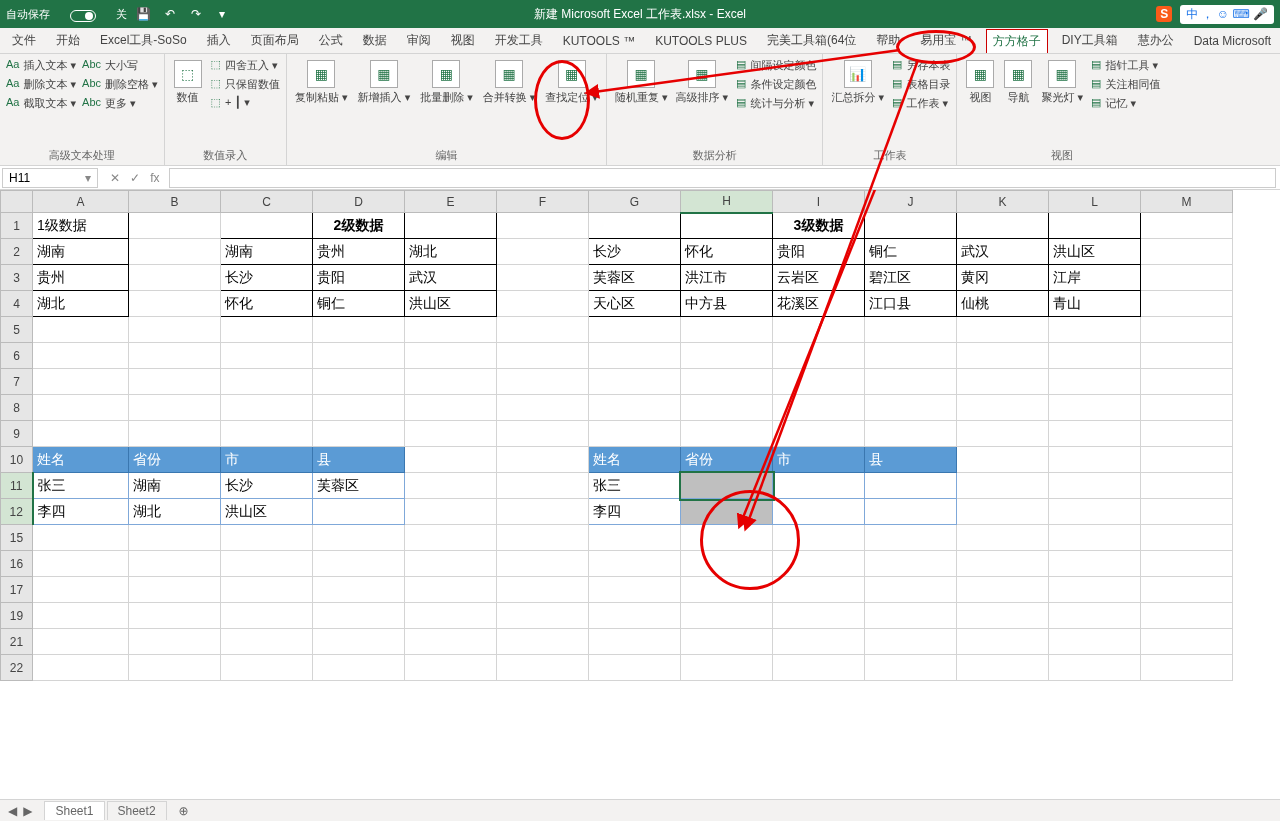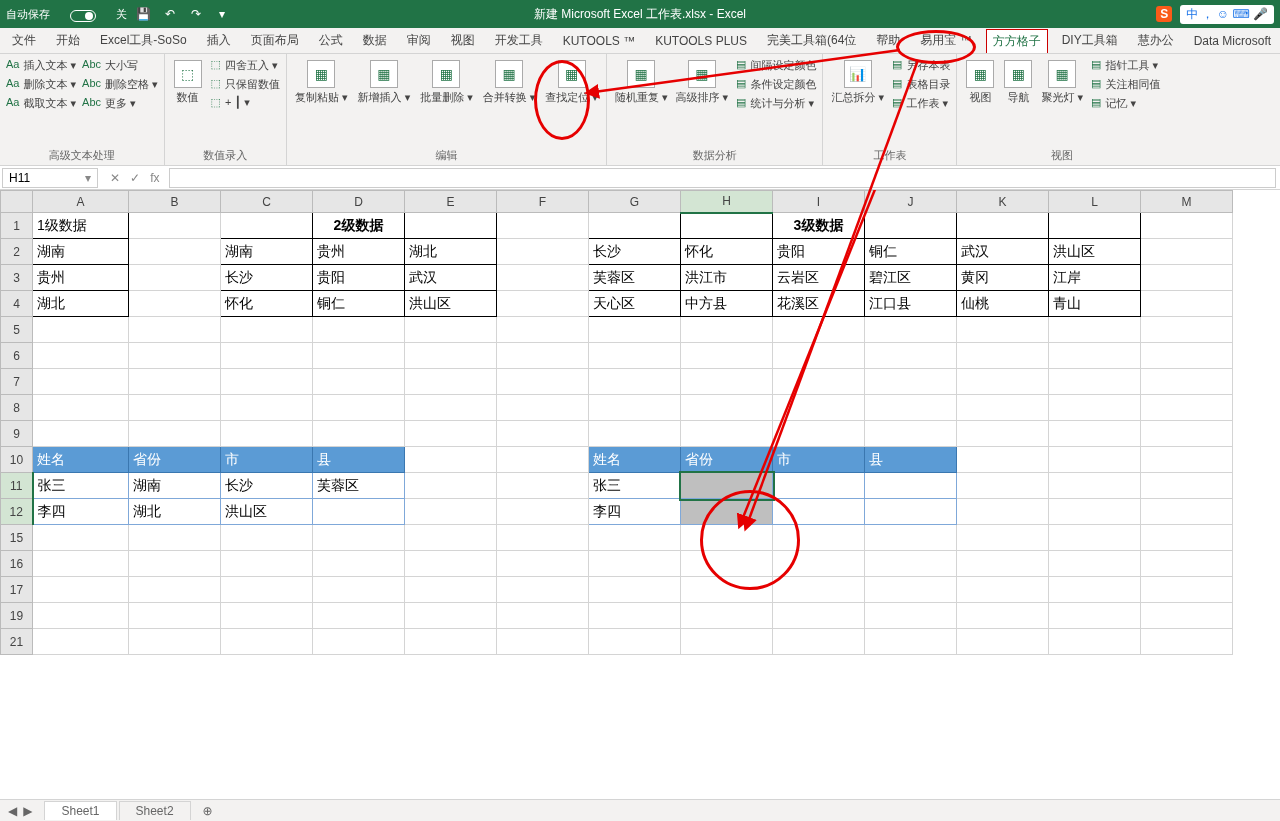--- a/index.html
+++ b/index.html
@@ -54,21 +54,21 @@
   td.cell { border:1px solid #d4d4d4; height:26px; padding:0 4px; font-size:14px; color:#000; background:#fff; overflow:hidden; white-space:nowrap;}
   td.bordered { border:1px solid #000; }
   td.hdr { background:#5b9bd5; color:#fff; border:1px solid #3a77b0;}
   td.sel { background:#bfbfbf; }
   .corner { width:32px; background:#e6e6e6; border:1px solid #bbb;}
   .active-cell-outline { outline:2px solid #217346; }
 
   
   .sheetbar { position:absolute; bottom:0; left:0; right:0; height:22px; background:#f3f2f1; border-top:1px solid #d4d4d4; display:flex; align-items:center; padding-left:8px; gap:4px; font-size:12px; color:#666;}
   .sheet-nav { display:flex; gap:6px; padding-right:8px;}
-  .sheet-tab { padding:2px 16px; border:1px solid #d4d4d4; border-bottom:none; background:#fff; }
+  .sheet-tab { padding:2px 10px; border:1px solid #d4d4d4; border-bottom:none; background:#fff; }
   .sheet-tab.inactive { background:#f3f2f1;}
   .sheet-add { padding:0 8px;}
 
   .sep { width:1px; background:#777; height:16px; margin:0 4px;}
 
   
   .overlay { position:absolute; inset:0; pointer-events:none; }
   .ellipse { position:absolute; border:3px solid #e60000; border-radius:50%; }
   svg.arrows { position:absolute; inset:0; }
 </style>
@@ -550,20 +550,36 @@
           <td class="cell" style=""></td>
           <td class="cell" style=""></td>
           <td class="cell" style=""></td>
           <td class="cell" style=""></td>
           <td class="cell" style=""></td>
           <td class="cell" style=""></td>
           <td class="cell" style=""></td>
         </tr>
         <tr>
           <th class="rowhead">21</th>
+          <td class="cell" style=""></td>
+          <td class="cell" style=""></td>
+          <td class="cell" style=""></td>
+          <td class="cell" style=""></td>
+          <td class="cell" style=""></td>
+          <td class="cell" style=""></td>
+          <td class="cell" style=""></td>
+          <td class="cell" style=""></td>
+          <td class="cell" style=""></td>
+          <td class="cell" style=""></td>
+          <td class="cell" style=""></td>
+          <td class="cell" style=""></td>
+          <td class="cell" style=""></td>
+        </tr>
+        <tr>
+          <th class="rowhead">22</th>
           <td class="cell" style=""></td>
           <td class="cell" style=""></td>
           <td class="cell" style=""></td>
           <td class="cell" style=""></td>
           <td class="cell" style=""></td>
           <td class="cell" style=""></td>
           <td class="cell" style=""></td>
           <td class="cell" style=""></td>
           <td class="cell" style=""></td>
           <td class="cell" style=""></td>

